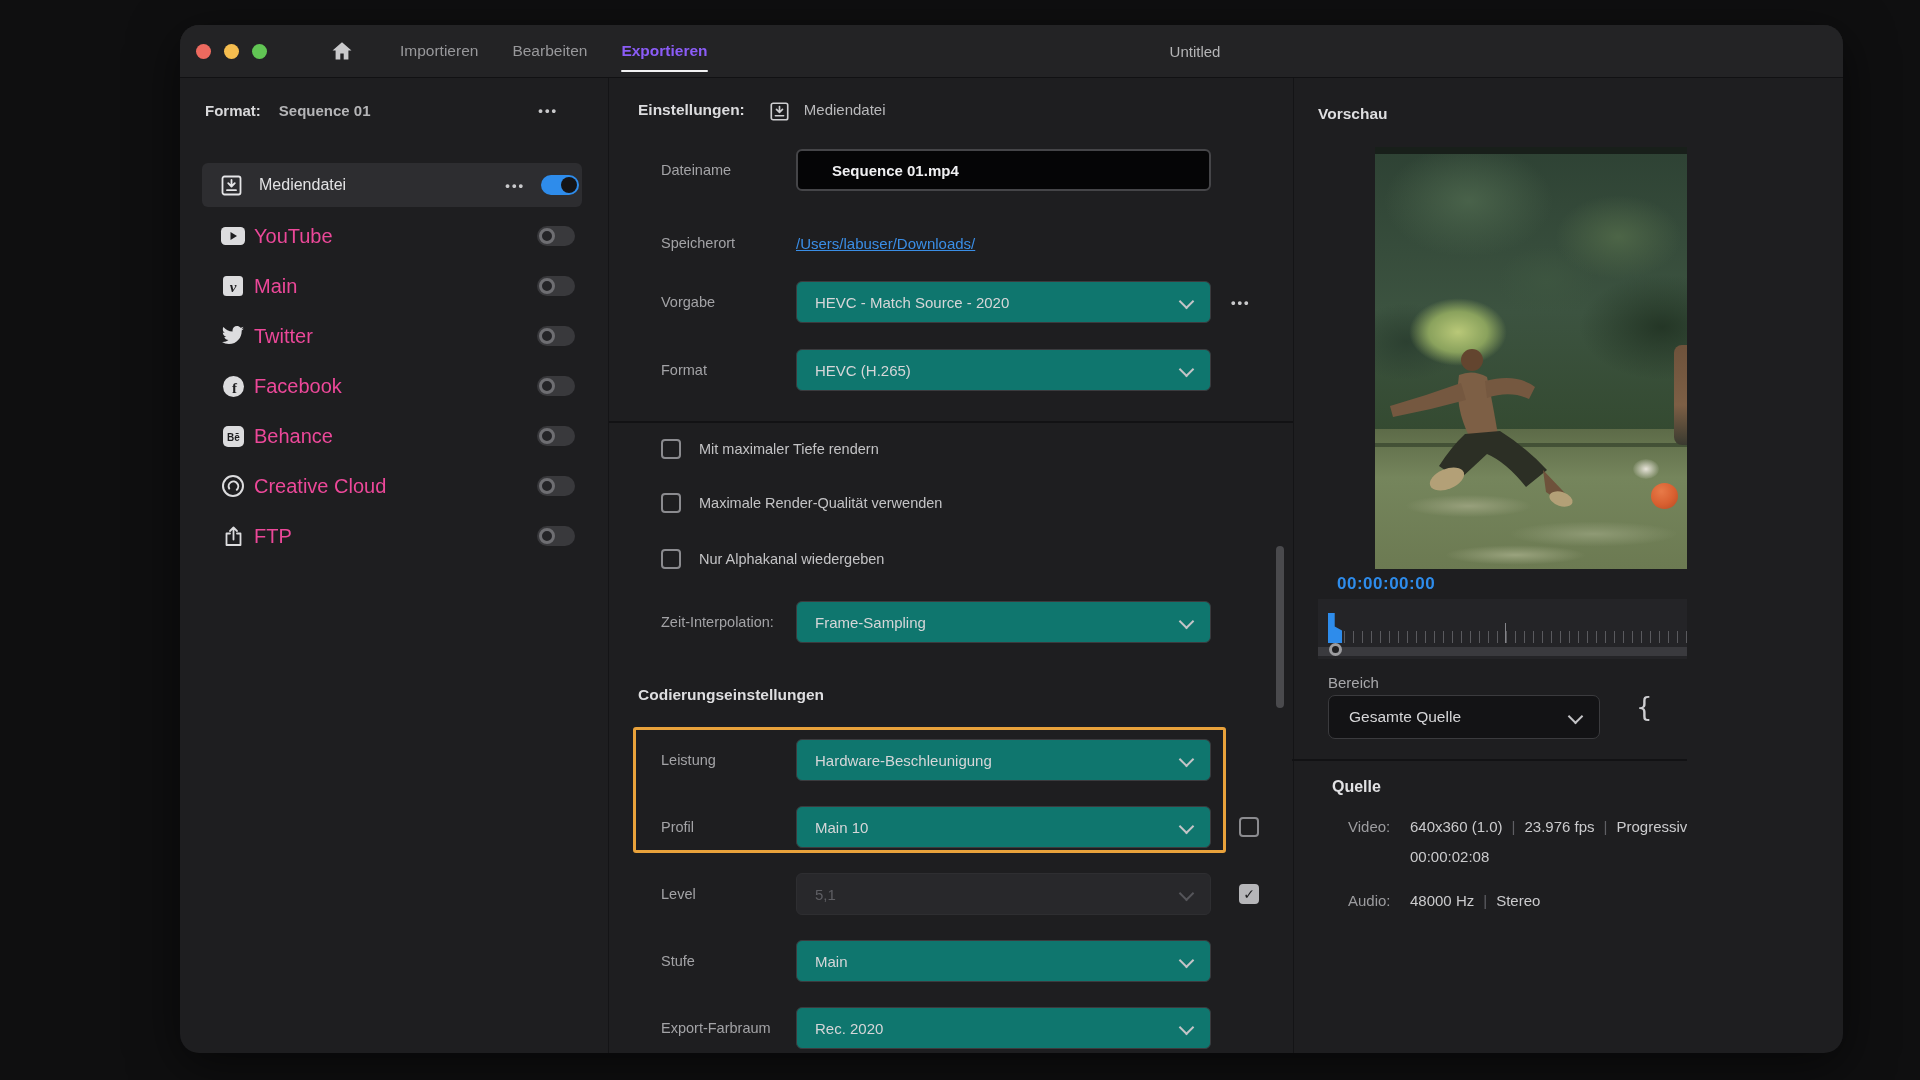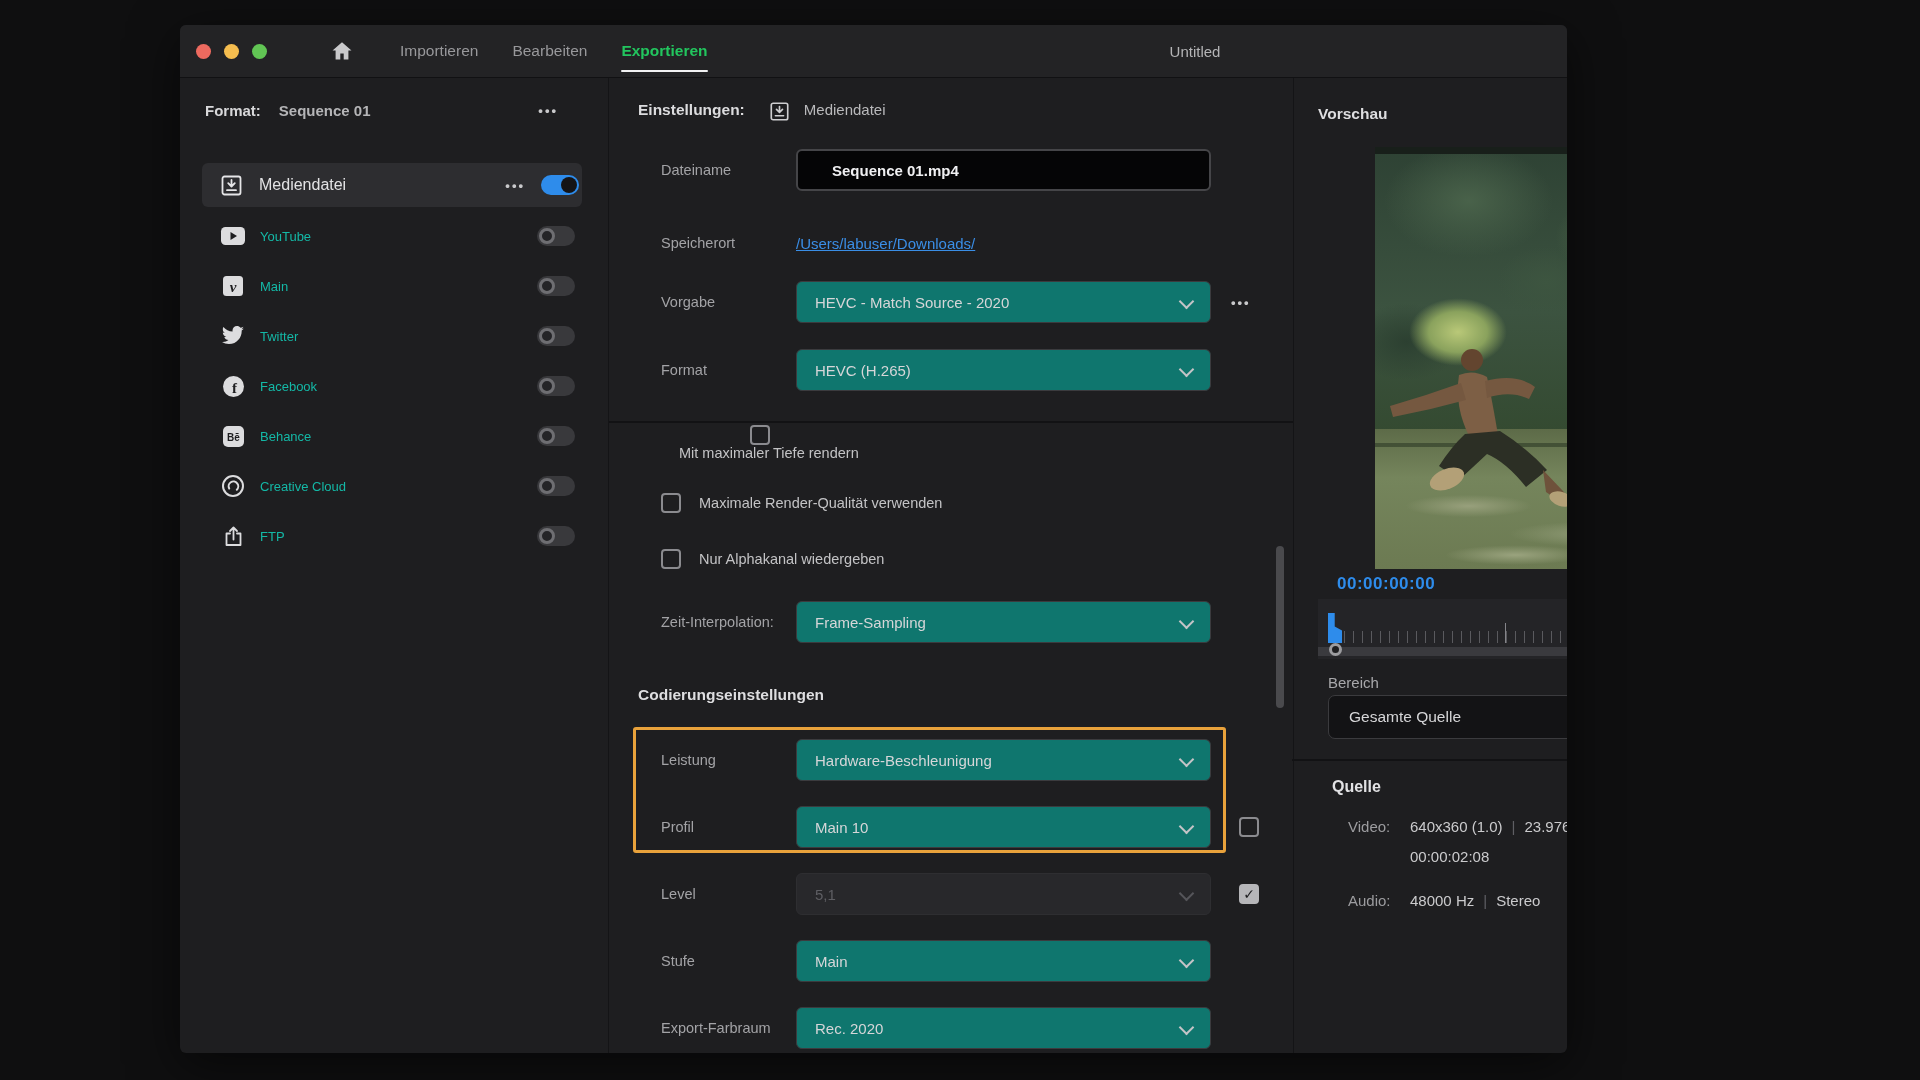--- a/index.html
+++ b/index.html
@@ -1,29 +1,29 @@
 <!DOCTYPE html>
 <html><head>
 <meta charset="utf-8">
 <style>
   html,body{margin:0;padding:0;}
   body{width:1920px;height:1080px;background:#0f0f10;overflow:hidden;position:relative;
        font-family:"Liberation Sans","DejaVu Sans",sans-serif;color:#d4d4d6;
        -webkit-font-smoothing:antialiased;}
-  .window{position:absolute;left:180px;top:25px;width:1387px;height:1028px;background:#1e1e20;
-          border-radius:6px;overflow:hidden;box-shadow:0 12px 50px rgba(0,0,0,.55);}
+  .window{position:absolute;left:180px;top:25px;width:1663px;height:1028px;background:#1e1e20;
+          border-radius:19px;overflow:hidden;box-shadow:0 12px 50px rgba(0,0,0,.55);}
   
   .titlebar{position:relative;height:52px;background:#232325;border-bottom:1px solid #111113;}
   .lights{position:absolute;left:16px;top:0;height:52px;display:flex;align-items:center;gap:13px;}
   .light{width:15px;height:15px;border-radius:50%;}
   .light.red{background:#ed6a5f;} .light.yellow{background:#f5bd4f;} .light.green{background:#61c554;}
   .home{position:absolute;left:150px;top:0;height:52px;display:flex;align-items:center;}
   .tabs{position:absolute;left:220px;top:0;height:52px;display:flex;gap:34px;}
   .tab{position:relative;display:flex;align-items:center;font-size:15.5px;color:#98989b;cursor:default;}
-  .tab.active{color:#22c55e;font-weight:bold;align-items:center;}
+  .tab.active{color:#8b5cf6;font-weight:bold;align-items:center;}
   .tab.active::after{content:"";position:absolute;left:0;right:0;bottom:5px;height:2px;background:#f2f2f3;border-radius:1px;}
   .wintitle{position:absolute;left:930px;width:170px;top:0;height:52px;display:flex;align-items:center;justify-content:center;
             font-size:15px;color:#b4b4b6;}
   
   .content{position:relative;height:975px;}
   .panel{position:absolute;top:0;height:975px;overflow:hidden;}
   .sidebar{left:0;width:428px;}
   .settings{left:428px;width:684px;border-left:1px solid #141416;border-right:1px solid #141416;}
   .preview{left:1112px;width:395px;}
   
@@ -33,21 +33,21 @@
   .more{letter-spacing:2px;font-size:13px;color:#c9c9cb;font-weight:bold;cursor:pointer;}
   .src-more{margin-left:auto;margin-right:50px;}
   .dest-selected{position:absolute;left:22px;top:85px;width:380px;height:44px;background:#2d2d30;border-radius:6px;
                  display:flex;align-items:center;cursor:pointer;}
   .dest-selected .icon{margin-left:18px;}
   .dest-selected .dest-label{margin-left:16px;font-size:16px;color:#e2e2e4;}
   .dest-selected .more{margin-left:auto;margin-right:16px;}
   .dest-list{position:absolute;left:0;top:133px;width:428px;}
   .dest-row{height:50px;display:flex;align-items:center;padding-left:40px;padding-right:33px;cursor:pointer;}
   .dest-row .icon{width:26px;display:flex;justify-content:center;}
-  .dest-row .dest-label{margin-left:14px;font-size:13px;color:#14b8a6;}
+  .dest-row .dest-label{margin-left:8px;font-size:20px;color:#ec4899;}
   .toggle{width:38px;height:20px;border-radius:10px;background:#39393c;position:relative;flex:none;cursor:pointer;margin-left:auto;}
   .dest-selected .toggle{margin-left:0;margin-right:3px;}
   .toggle .knob{position:absolute;top:2px;left:2px;width:16px;height:16px;border-radius:50%;
                 background:#242427;border:3px solid #6e6e72;box-sizing:border-box;}
   .toggle.on{background:#2e8ceb;}
   .toggle.on .knob{left:auto;right:2px;background:#141417;border:none;}
   
   .s-header{position:absolute;left:29px;top:23px;display:flex;align-items:flex-start;}
   .s-header .hl{font-weight:bold;font-size:15.5px;color:#dcdcde;}
   .s-header .icon{margin-left:24px;}
@@ -309,21 +309,21 @@
       <div class="frow" style="top:271px;">
         <span class="flabel">Format</span>
         <div class="fcontrol dropdown">
           <span>HEVC (H.265)</span>
           <i class="chev"></i>
         </div>
       </div>
 
       <div class="hdivider" style="top:343px;"></div>
 
-      <div class="cbrow" style="top:347px;flex-direction:column;">
+      <div class="cbrow" style="top:361px;">
         <span class="cb"></span>
         <span class="cblabel">Mit maximaler Tiefe rendern</span>
       </div>
       <div class="cbrow" style="top:415px;">
         <span class="cb"></span>
         <span class="cblabel">Maximale Render-Qualität verwenden</span>
       </div>
       <div class="cbrow" style="top:471px;">
         <span class="cb"></span>
         <span class="cblabel">Nur Alphakanal wiedergeben</span>

